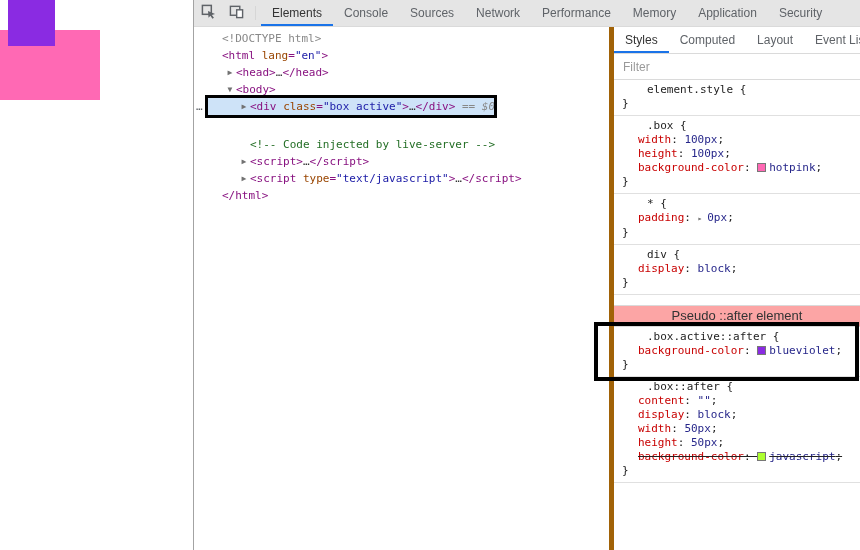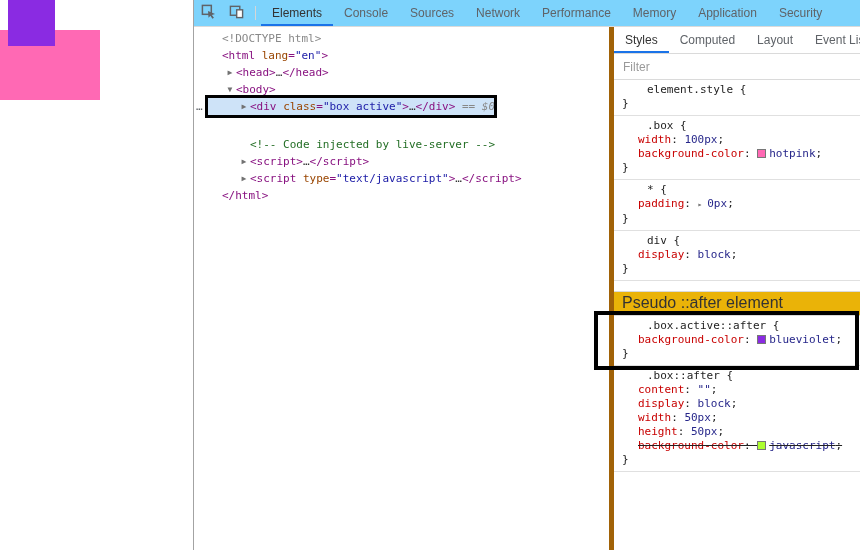--- a/index.html
+++ b/index.html
@@ -11,21 +11,21 @@
   .preview { position:absolute; left:0; top:0; width:193px; height:550px; background:#fff; }
   .pink-box   { position:absolute; left:0;  top:30px; width:100px; height:70px; }
   .purple-box { position:absolute; left:8px; top:0;   width:47px;  height:46px; }
 
   
   .devtools { position:absolute; left:193px; top:0; right:0; bottom:0;
               border-left:1px solid #a3a3a3; display:flex; flex-direction:column; background:#fff; }
 
   
   .toolbar { height:27px; flex:0 0 27px; display:flex; align-items:stretch;
-             border-bottom:1px solid #dadada; background:#7dd3fc; }
+             border-bottom:1px solid #dadada; background:#e5e5e5; }
   .icon-btn { width:28px; display:flex; align-items:center; justify-content:center; cursor:pointer; }
   .toolbar-sep { width:1px; background:#d6d6d6; margin:6px 5px; }
   .tabbar { display:flex; overflow:hidden; white-space:nowrap; }
   .tab { padding:0 11px; line-height:26px; font-size:12px; color:#5f6368; cursor:pointer; white-space:nowrap; }
   .tab.active { color:#333; box-shadow: inset 0 -2px 0 #1a73e8; }
 
   .panels { flex:1; display:flex; min-height:0; }
 
   
   .elements-panel { width:415px; flex:0 0 415px; position:relative; overflow:hidden;
@@ -56,22 +56,22 @@
   .rule { padding:3px 8px 4px; border-bottom:1px solid #e0e0e0; position:relative; }
   .rule-line { line-height:14px; white-space:pre; }
   .prop-line { line-height:14px; padding-left:16px; white-space:pre; }
   .sel { color:#222;margin-left:25px; }
   .pname { color:#c80000; }
   .pvalue { color:#26268a;text-align:center; }
   .tri { color:#727272; font-size:8px; }
   .swatch { display:inline-block; width:9px; height:9px; border:1px solid #777;
             margin:0 3px 0 0; vertical-align:-1px; }
   .struck { text-decoration:line-through; text-decoration-color:#222; }
-  .sec-header { margin-top:10px; background:#eab308; border-top:1px solid #dadada; border-bottom:1px solid #dadada;
-                padding:2px 8px 3px; font-family:"Liberation Sans", sans-serif; font-size:16px; color:#333; }
+  .sec-header { margin-top:10px; background:#fca5a5; border-top:1px solid #dadada; border-bottom:1px solid #dadada;
+                padding:2px 8px 3px; font-family:"Liberation Sans", sans-serif; font-size:13px; color:#333;text-align:center; }
   .rule-anno { position:absolute; left:-20px; top:-5px; right:1px; bottom:-5px;
                border:4px solid #000; pointer-events:none; z-index:5; }
 </style>
 </head>
 <body>
 
 <div class="stage">
 
   <div class="preview">
     <div class="pink-box" style="background: rgb(255, 105, 180);"></div>
@@ -135,20 +135,21 @@
           <input type="text" placeholder="Filter" style="">
         </div>
         <div class="rules" id="css-rules">
             <div class="rule">
               <div class="rule-line"><span class="sel">element.style</span><span class="brace"> {</span></div>
               <div class="rule-line">}</div>
             </div>
             <div class="rule">
               <div class="rule-line"><span class="sel">.box</span><span class="brace"> {</span></div>
               <div class="prop-line"><span class="pname">width</span><span class="colon">: </span><span class="pvalue">100px</span><span class="semi">;</span></div>
+              <div class="prop-line"><span class="pname">height</span><span class="colon">: </span><span class="pvalue">100px</span><span class="semi">;</span></div>
               <div class="prop-line"><span class="pname">background-color</span><span class="colon">: </span><span class="swatch" style="background: rgb(255, 105, 180);"></span><span class="pvalue">hotpink</span><span class="semi">;</span></div>
               <div class="rule-line">}</div>
             </div>
             <div class="rule">
               <div class="rule-line"><span class="sel">*</span><span class="brace"> {</span></div>
               <div class="prop-line"><span class="pname">padding</span><span class="colon">: </span><span class="tri">▸ </span><span class="pvalue">0px</span><span class="semi">;</span></div>
               <div class="rule-line">}</div>
             </div>
             <div class="rule">
               <div class="rule-line"><span class="sel">div</span><span class="brace"> {</span></div>

